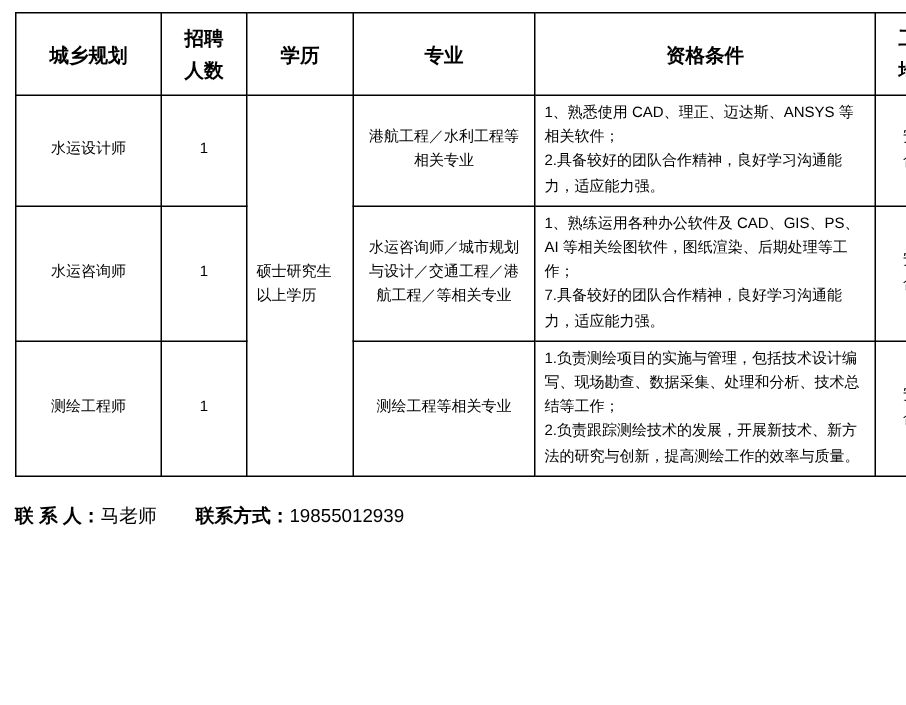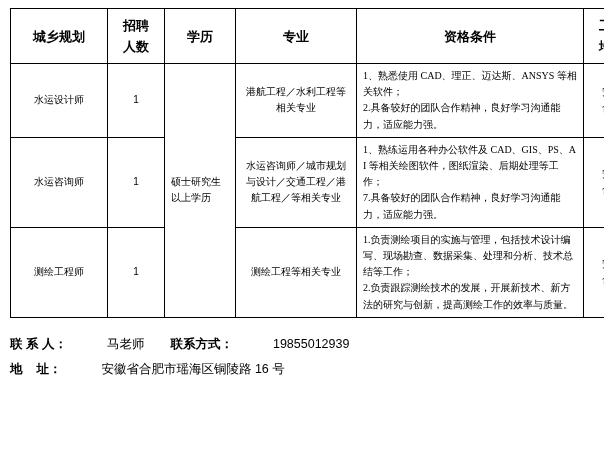--- a/index.html
+++ b/index.html
@@ -38,38 +38,37 @@
   table.jobs th {
     font-weight: bold;
     text-align: center;
     font-size: 13px;
     padding: 6px 4px;
   }
   .c-name   { width: 88px;  text-align: center; }
   .c-count  { width: 48px;  text-align: center; }
   .c-edu    { width: 62px;  text-align: left; }
   .c-major  { width: 112px; text-align: center; }
-  .c-req    { width: 218px; text-align: left; font-family: Liberation Serif, serif; }
+  .c-req    { width: 218px; text-align: left; }
   .c-loc    { width: 48px;  text-align: center; }
 
   .cell-multiline { white-space: pre-line; }
 
   .footer {
     margin-top: 14px;
     font-size: 12.5px;
     line-height: 2.0;
   }
   .footer .row {
     display: block;
     white-space: pre;
     font-weight: bold;
   }
   .footer .val {
     font-weight: normal;
-    margin-left: 40px;
   }
   .footer .gap {
     display: inline-block;
     width: 26px;
   }
 </style>
 </head>
 <body>
 
 <div class="page">
@@ -114,16 +113,15 @@
         <td class="c-req cell-multiline">1.负责测绘项目的实施与管理，包括技术设计编写、现场勘查、数据采集、处理和分析、技术总结等工作；
 2.负责跟踪测绘技术的发展，开展新技术、新方法的研究与创新，提高测绘工作的效率与质量。</td>
         <td class="c-loc cell-multiline">安徽
 合肥</td>
       </tr>
     </tbody>
   </table>
 
   <div class="footer">
     <div class="row"><span>联 系 人：</span><span class="val">马老师</span><span class="gap"></span><span>联系方式：</span><span class="val">19855012939</span></div>
-    <div class="row"><span>地    址：</span><span class="val">安徽省合肥市瑶海区铜陵路 16 号</span></div>
   </div>
 
 </div>
 
 </body></html>

